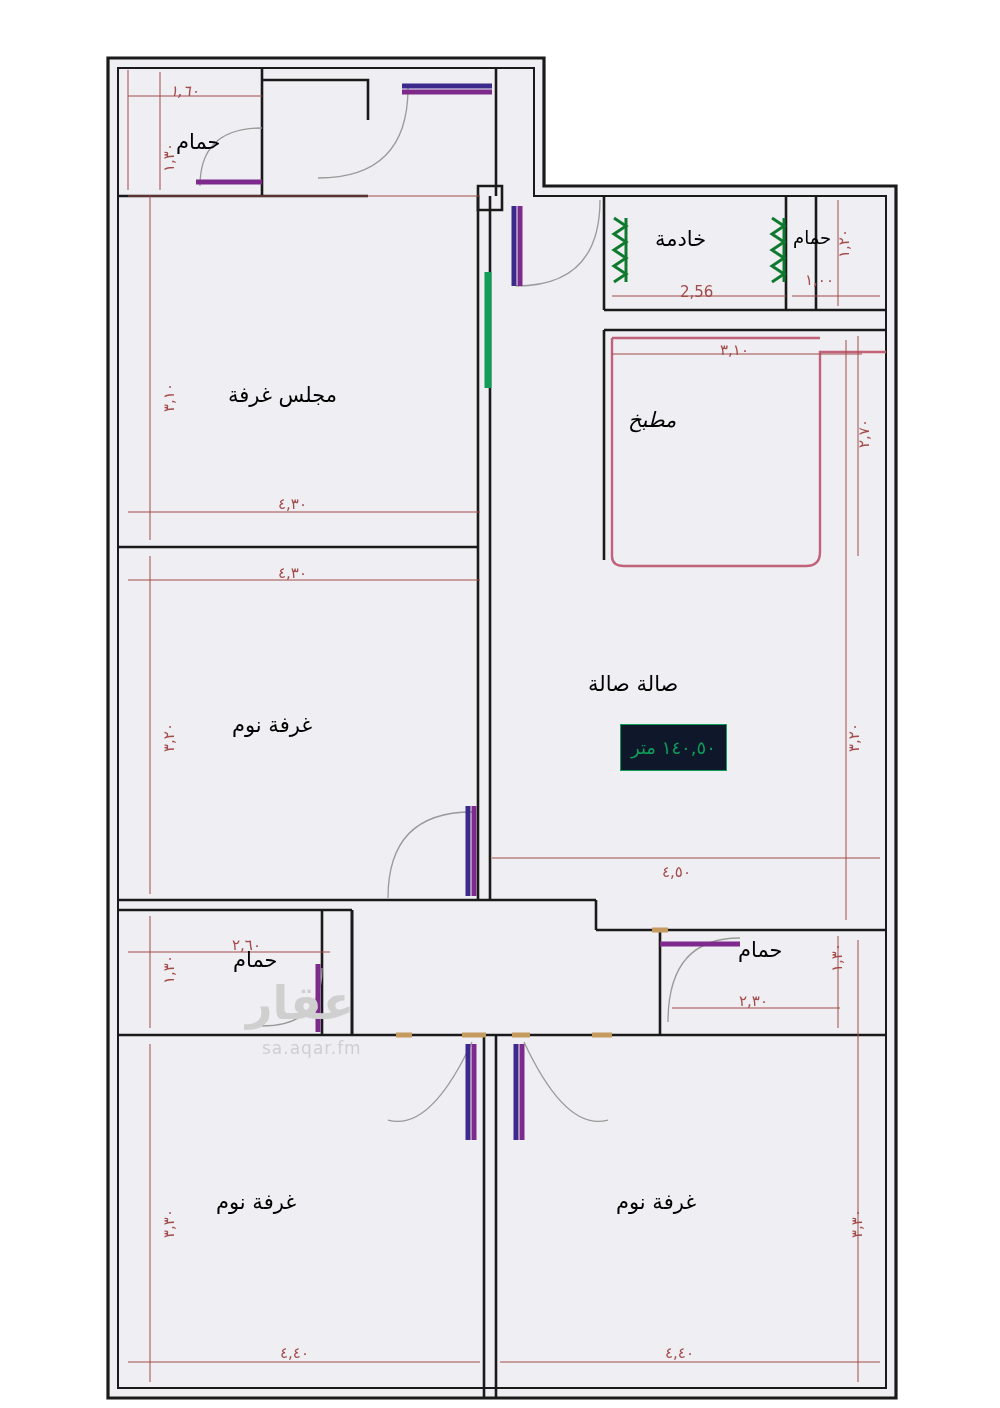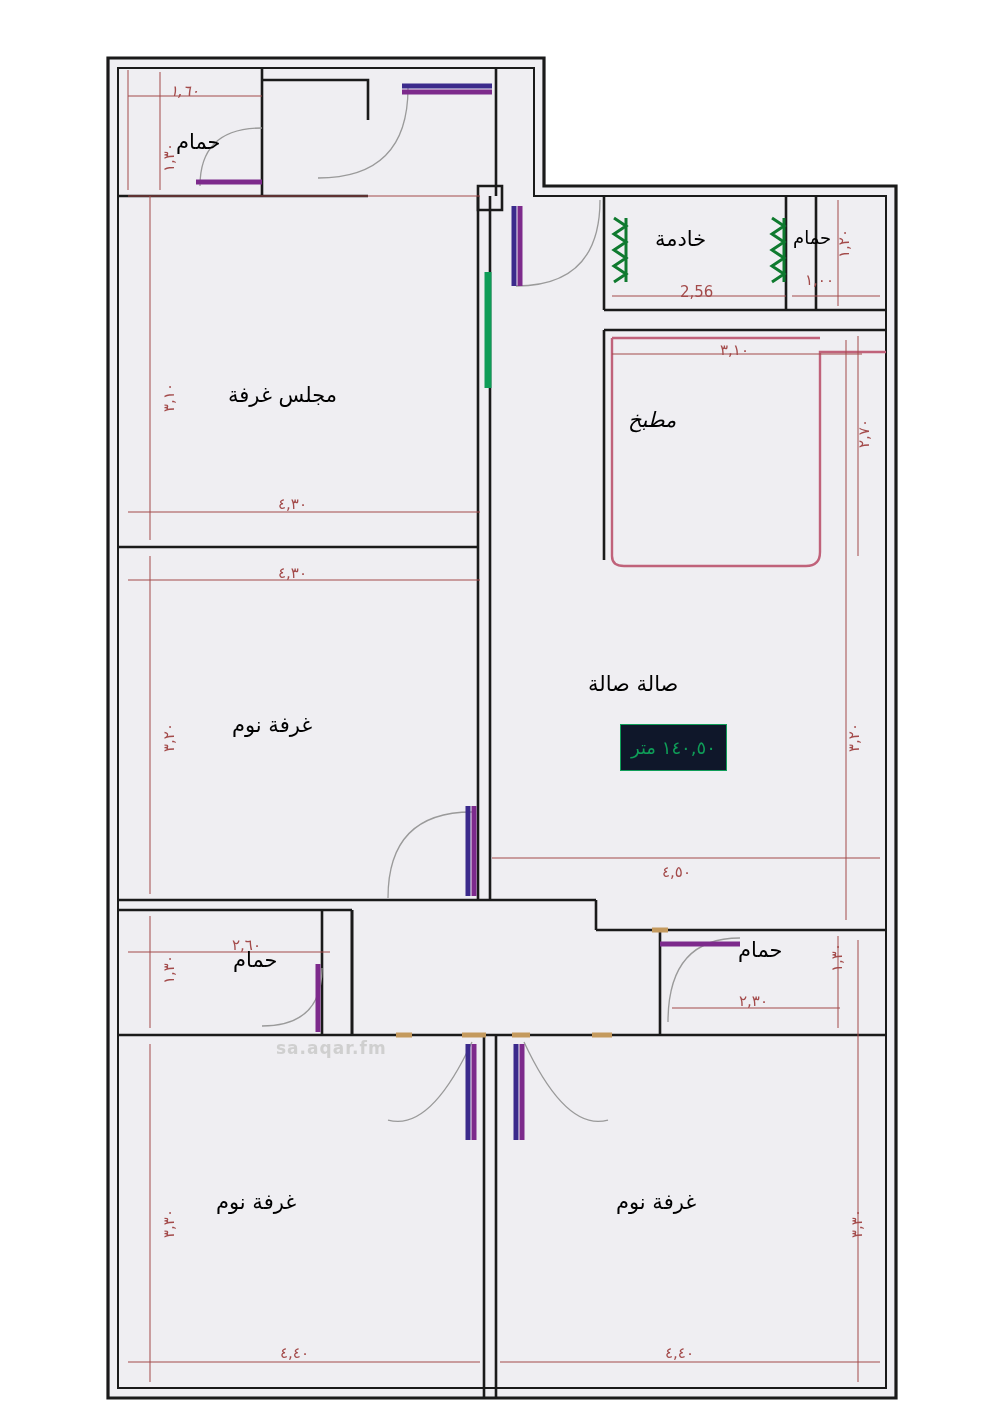--- a/index.html
+++ b/index.html
@@ -142,21 +142,22 @@
       <path d="M858,336 L858,556"></path>
       <path d="M846,340 L846,920"></path>
       <path d="M492,858 L880,858"></path>
       <path d="M128,952 L330,952"></path>
       <path d="M672,1008 L840,1008"></path>
       <path d="M838,936 L838,1028"></path>
       <path d="M858,940 L858,1382"></path>
     </g>
   </svg>
 
-  <div class="wm-sub" style="left:276px;top:1038px;font-weight:bold;">sa.aqar.fm</div>
+  <div class="wm" style="left:246px;top:976px;">عقار</div>
+  <div class="wm-sub" style="left:262px;top:1038px;">sa.aqar.fm</div>
 
   <div class="areabox" style="left:620px;top:724px;">١٤٠,٥٠ متر</div>
 
   <div class="room-label" style="left:176px;top:130px;">حمام</div>
   <div class="room-label" style="left:228px;top:383px;">مجلس غرفة</div>
   <div class="room-label" style="left:655px;top:227px;">خادمة</div>
   <div class="room-label small" style="left:793px;top:227px;">حمام</div>
   <div class="room-label" style="left:628px;top:408px;font-style:italic;">مطبخ</div>
   <div class="room-label" style="left:588px;top:672px;">صالة صالة</div>
   <div class="room-label" style="left:232px;top:713px;">غرفة نوم</div>

